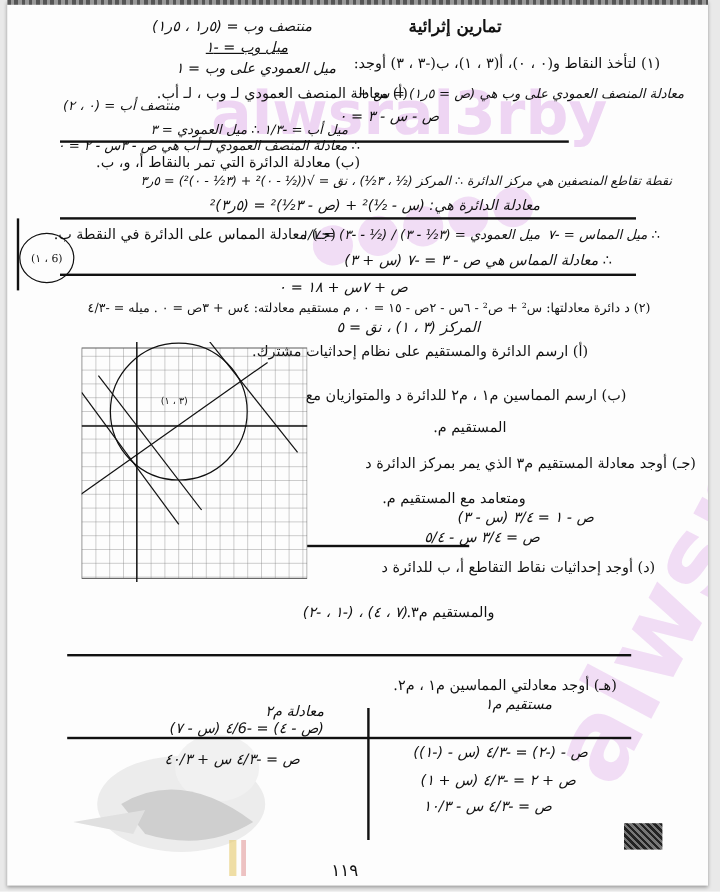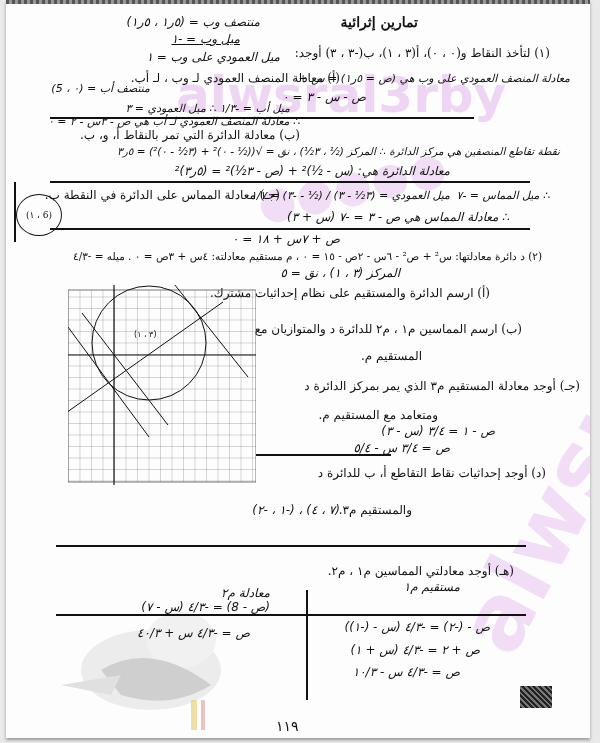--- a/index.html
+++ b/index.html
@@ -41,21 +41,21 @@
   </svg>
 
   <div class="t title" style="right:172px; top:14px;">تمارين إثرائية</div>
   <div class="t hw" style="right:330px; top:15px;">منتصف وب = (٥ر١ ، ٥ر١)</div>
   <div class="t hw" style="right:350px; top:32px;text-decoration:underline;">ميل وب = -١</div>
   <div class="t hw" style="right:310px; top:50px;">ميل العمودي على وب = ١</div>
 
   <div class="t" style="right:40px; top:46px;">(١) لتأخذ النقاط و(٠ ، ٠)، أ(٣ ، ١)، ب(-٣ ، ٣) أوجد:</div>
   <div class="t" style="right:250px; top:71px;">(أ) معادلة المنصف العمودي لـ وب ، لـ أب.</div>
   <div class="t hw" style="right:20px; top:72px; font-size:11px;">معادلة المنصف العمودي على وب هي (ص = ٥ر١) = س +</div>
-  <div class="t hw" style="right:440px; top:82px; font-size:11px;">منتصف أب = (٠ ، 5)</div>
+  <div class="t hw" style="right:440px; top:82px; font-size:11px;">منتصف أب = (٠ ، ٢)</div>
   <div class="t hw" style="right:224px; top:90px;">ص - س - ٣ = ٠</div>
   <div class="t hw" style="right:300px; top:102px; font-size:11px;">ميل أب = -١/٣ ∴ ميل العمودي = ٣</div>
   <div class="hr" style="left:44px; width:424px; top:117px;"></div>
   <div class="t hw" style="right:290px; top:115px; font-size:11px;margin-left:11px;">∴ معادلة المنصف العمودي لـ أب هي ص - ٣س - ٢ = ٠</div>
 
   <div class="t" style="right:290px; top:128px;">(ب) معادلة الدائرة التي تمر بالنقاط أ، و، ب.</div>
   <div class="t hw" style="right:30px; top:145px; font-size:10.5px;">نقطة تقاطع المنصفين هي مركز الدائرة ∴ المركز (½ ، ٣½) ، نق = √((½ - ٠)² + (٣½ - ٠)²) = ٥ر٣</div>
   <div class="t hw" style="right:140px; top:164px;">معادلة الدائرة هي: (س - ½)² + (ص - ٣½)² = (٥ر٣)²</div>
   <div class="hr" style="left:44px; width:480px; top:181px;"></div>
 
@@ -102,21 +102,21 @@
   <div class="t" style="right:44px; top:466px;">(د) أوجد إحداثيات نقاط التقاطع أ، ب للدائرة د</div>
   <div class="t" style="right:178px; top:503px;">والمستقيم م٣.</div>
   <div class="t hw" style="right:250px; top:503px;">(٧ ، ٤) ، (-١ ، -٢)</div>
   <div class="hr" style="left:50px; width:470px; top:545px;"></div>
 
   <div class="t" style="right:76px; top:564px;">(هـ) أوجد معادلتي المماسين م١ ، م٢.</div>
   <div class="t hw" style="right:130px; top:580px;">مستقيم م١</div>
   <div class="t hw" style="right:320px; top:586px;">معادلة م٢</div>
   <div class="hr" style="left:50px; width:470px; top:614px;"></div>
   <div class="vr" style="left:300px; top:590px; height:110px;"></div>
-  <div class="t hw" style="right:320px; top:600px;">(ص - 8) = -٤/٣ (س - ٧)</div>
+  <div class="t hw" style="right:320px; top:600px;">(ص - ٤) = -٤/6 (س - ٧)</div>
   <div class="t hw" style="right:340px; top:626px;">ص = -٤/٣ س + ٤٠/٣</div>
   <div class="t hw" style="right:100px; top:620px;">ص - (-٢) = -٤/٣ (س - (-١))</div>
   <div class="t hw" style="right:110px; top:643px;">ص + ٢ = -٤/٣ (س + ١)</div>
   <div class="t hw" style="right:130px; top:665px;">ص = -٤/٣ س - ١٠/٣</div>
 
   <div class="stamp"></div>
   <div class="pagenum">١١٩</div>
 </div>
 
 </body></html>

